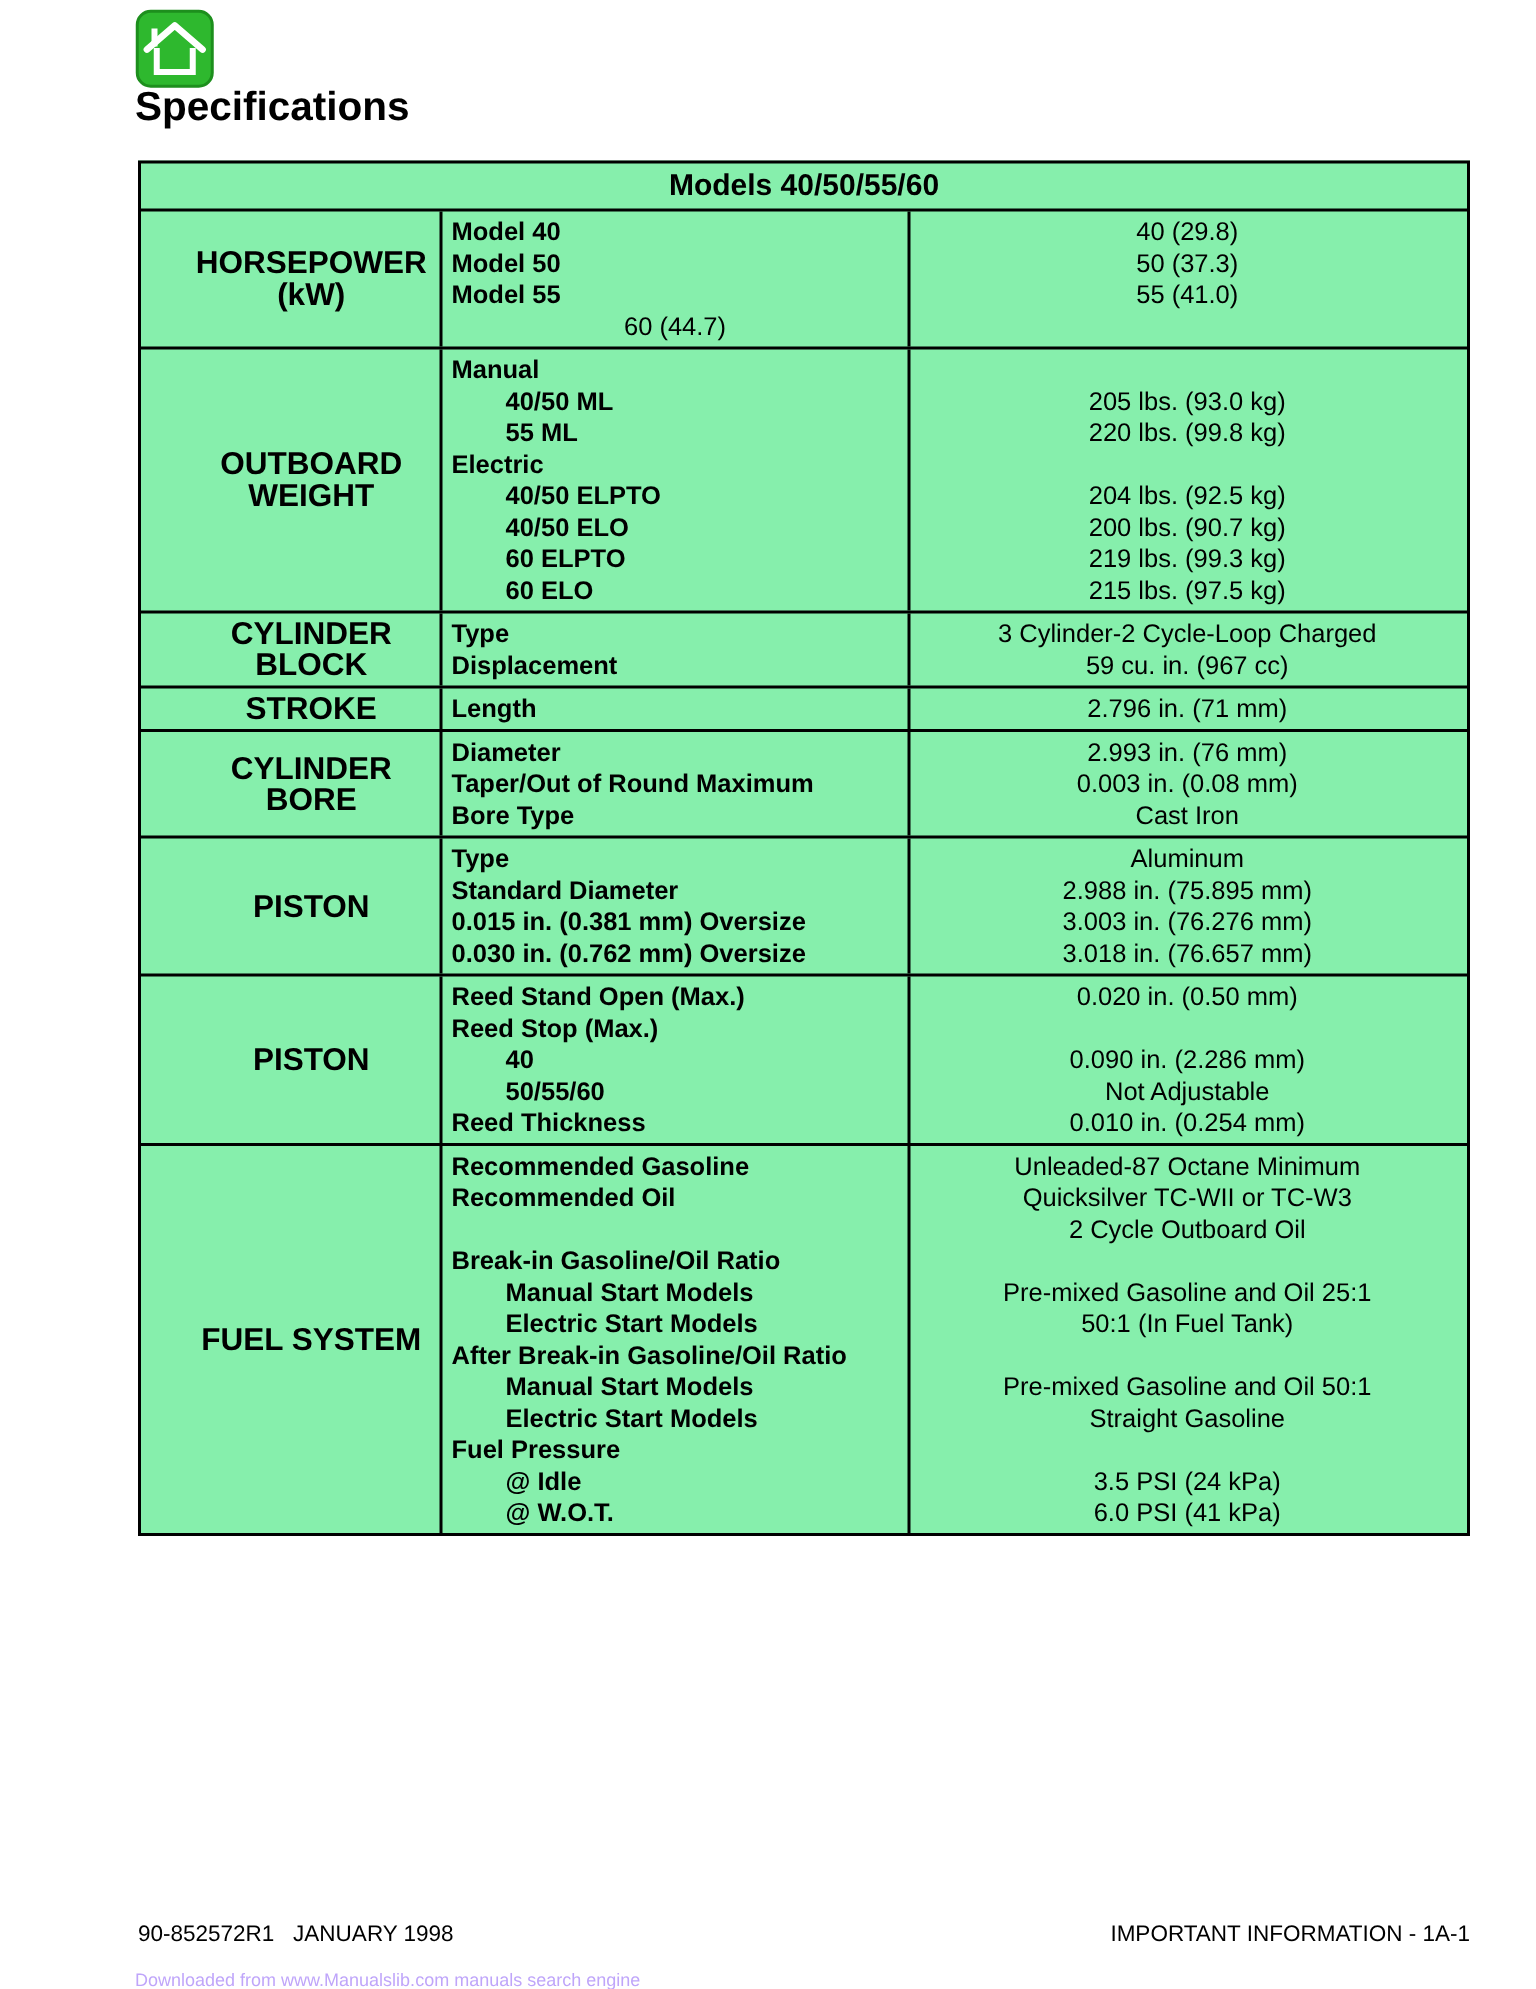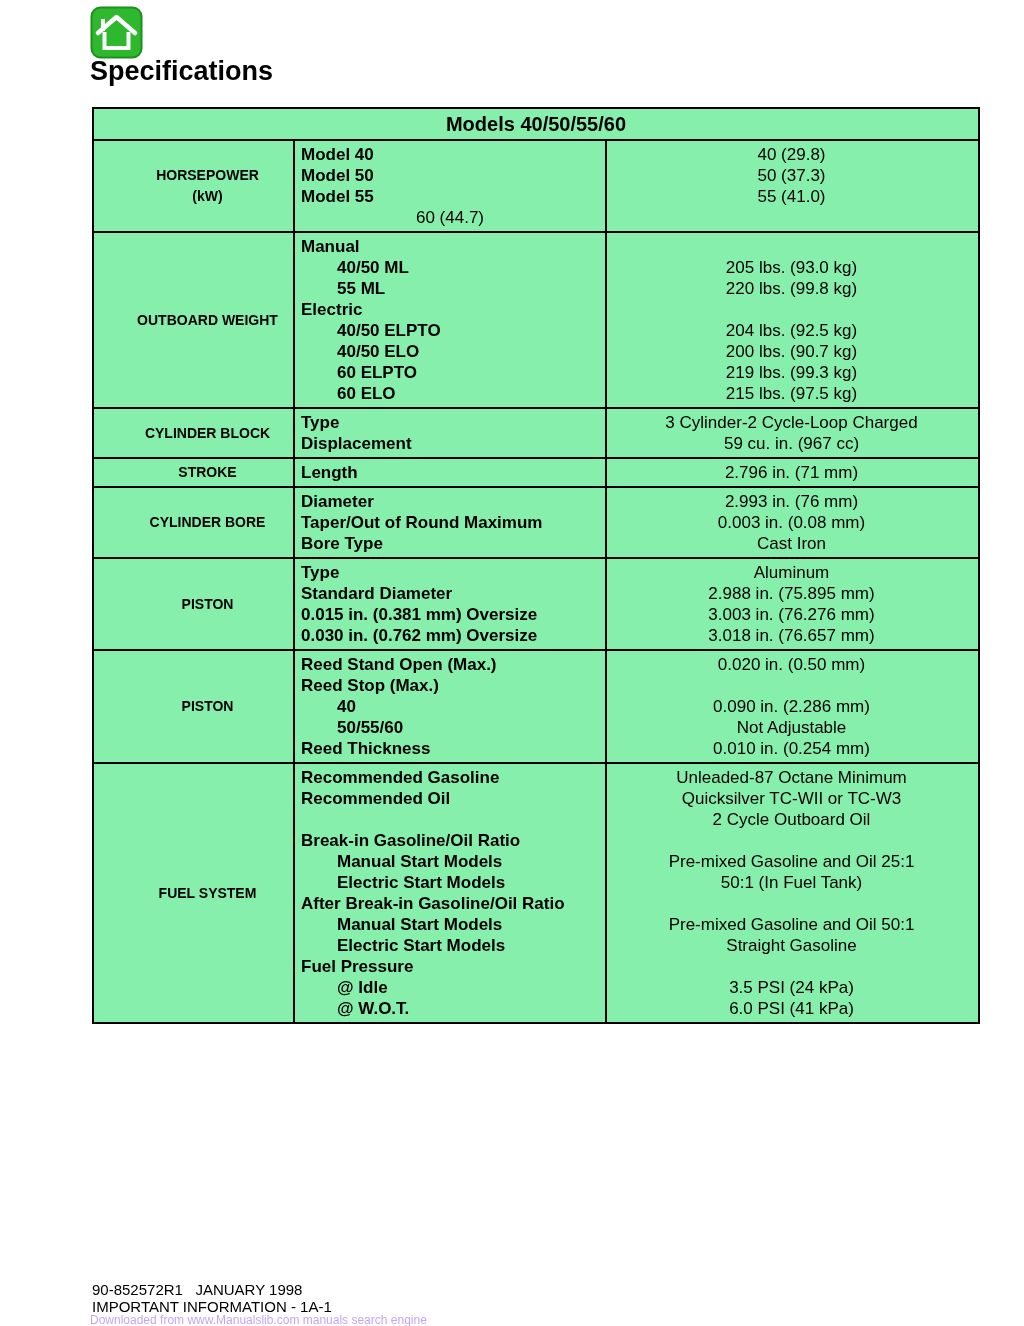--- a/index.html
+++ b/index.html
@@ -34,21 +34,21 @@
     grid-template-columns: 201px 1fr;
     border-bottom: 2px solid #000;
     position: relative;
   }
   .spec-row:last-child { border-bottom: none; }
   .cat-cell {
     border-right: 2px solid #000;
     display: flex; flex-direction: column;
     justify-content: center; align-items: center;
     text-align: center;
-    font-weight: bold; font-size: 14px; line-height: 21px;
+    font-weight: bold; font-size: 21px; line-height: 21px;
     padding: 2px 4px;
     margin-left: 28px;
   }
   .lines {
     display: flex; flex-direction: column;
     padding: 3px 0;
   }
   .line {
     display: grid;
     grid-template-columns: 310px 1fr;
@@ -64,21 +64,21 @@
     text-align: center; font-size: 17px; line-height: 21px;
     padding: 0 4px;
   }
   .vsep {
     position: absolute; left: 511px; top: 0; bottom: 0; width: 2px;
     background: #000;
   }
   .footer {
     position: absolute; left: 92px; right: 44px; top: 1281px;
     display: flex; justify-content: space-between;
-    font-size: 15px; white-space: pre; flex-direction: column;
+    font-size: 15px; white-space: pre;
   }
   .watermark {
     position: absolute; left: 90px; top: 1313px;
     font-size: 12px; color: #8b5cf6; opacity: 0.55;
     filter: blur(0.5px);
     white-space: pre;
   }
 </style>
 </head>
 <body>

